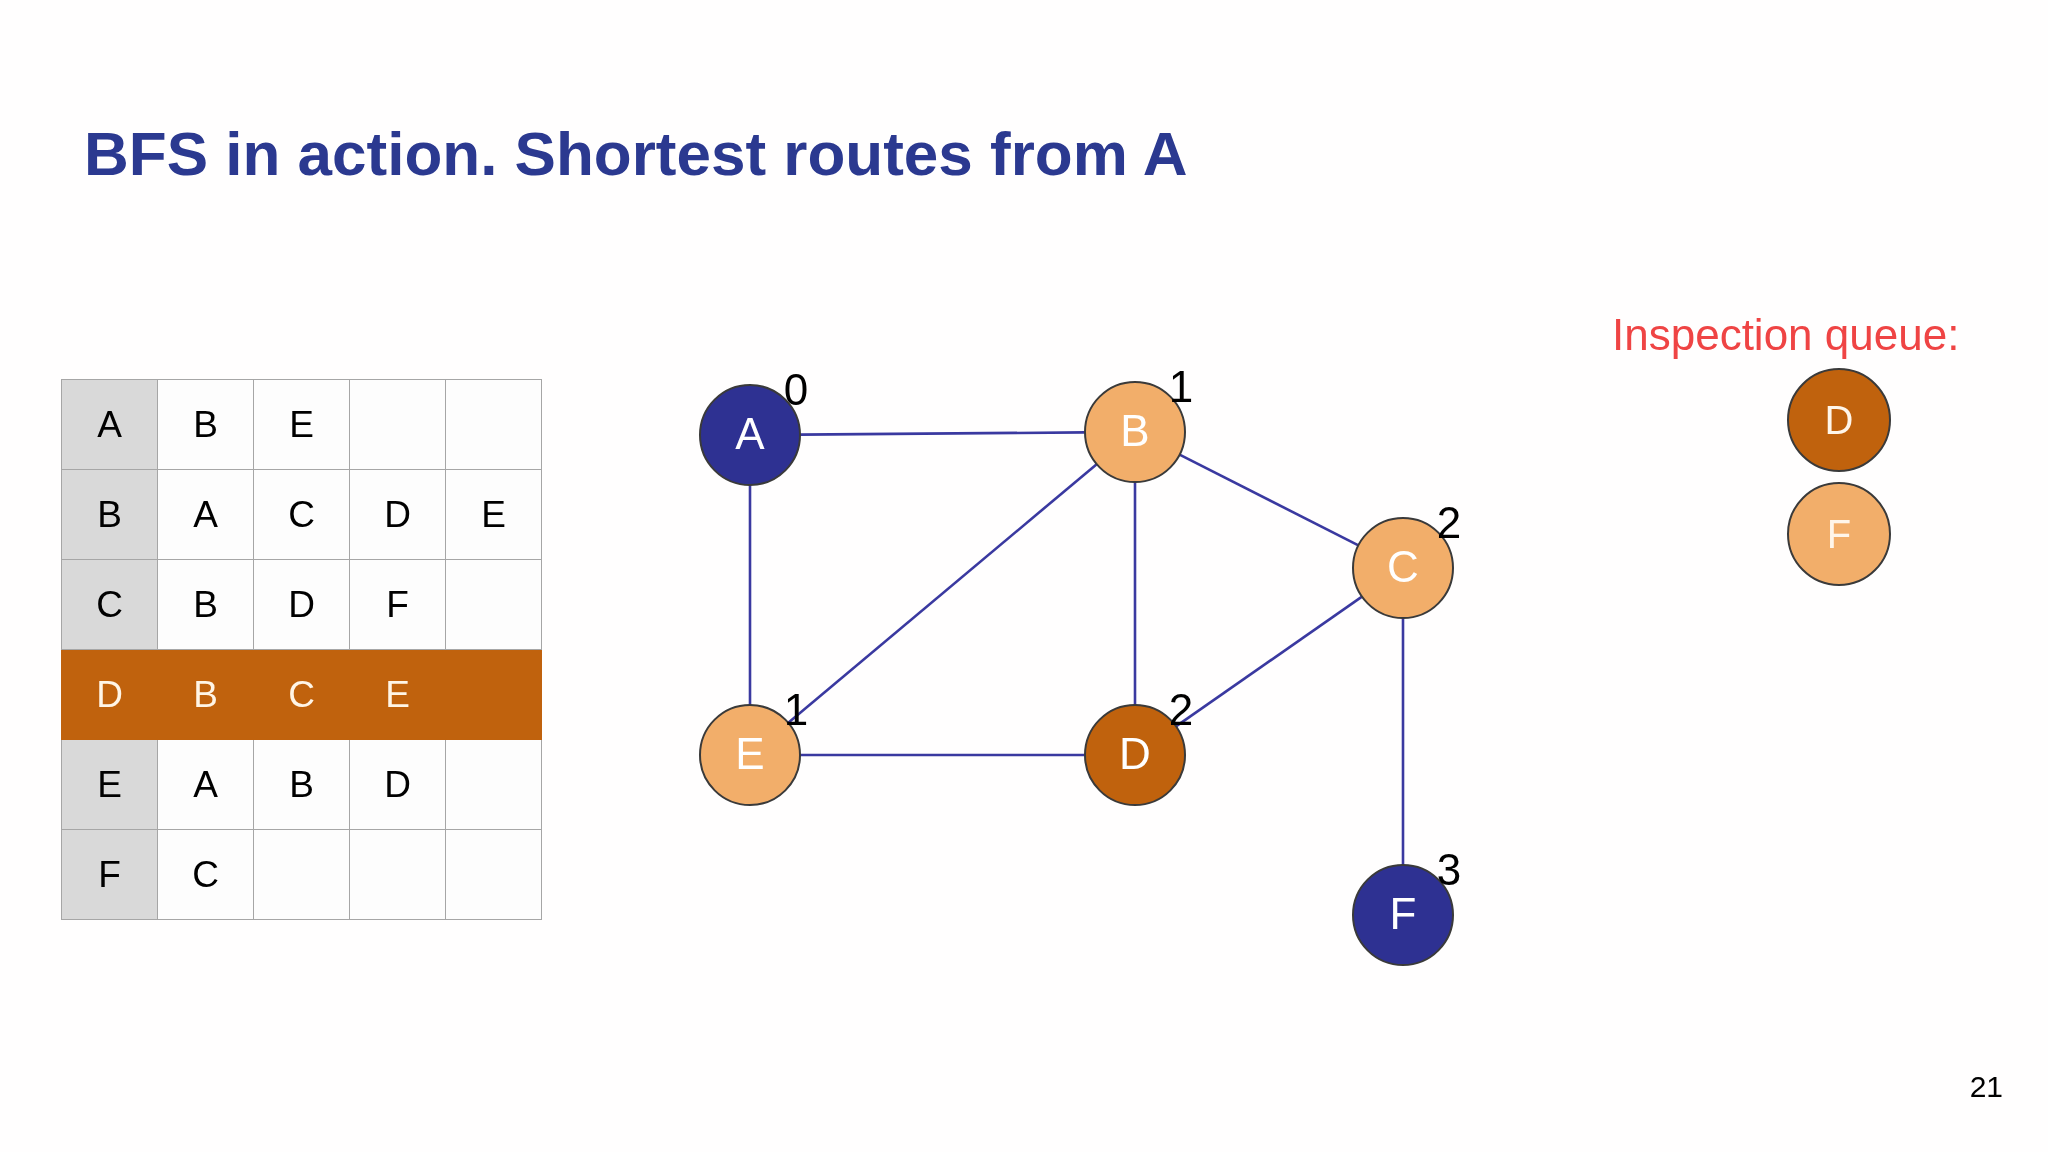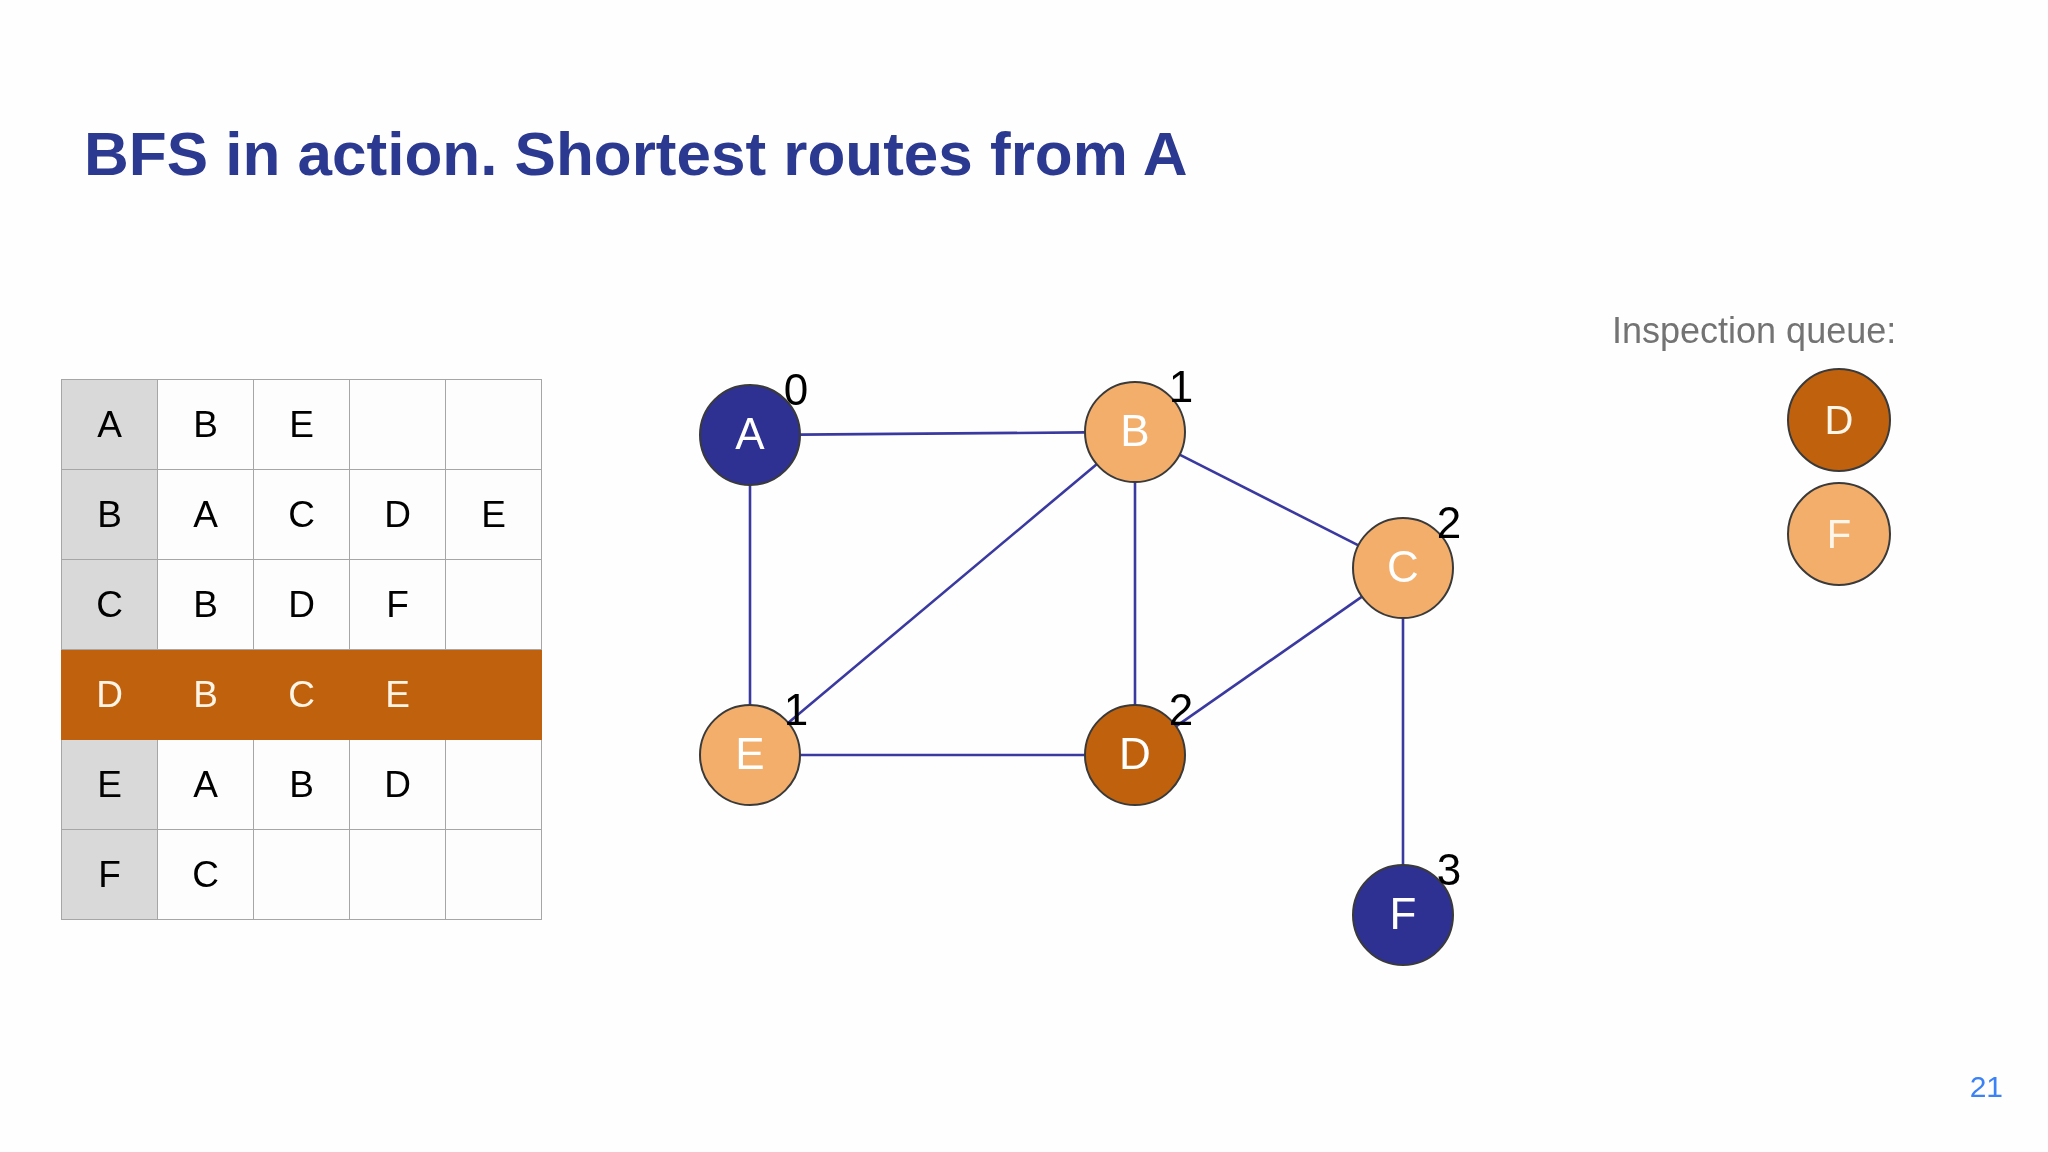--- a/index.html
+++ b/index.html
@@ -70,22 +70,22 @@
     fill:#000000;
     text-anchor:middle;
     dominant-baseline:middle;
   }
   .edge{stroke:#3A39A0;stroke-width:2.6;fill:none;}
 
   
   #queue-title{
     position:absolute;
     left:1612px; top:310px;
-    font-size:36px;
-    color:#737373;
+    font-size:44px;
+    color:#ef4444;
     white-space:nowrap;
   }
   #queue-items{
     position:absolute;
     left:1787px; top:368px;
     width:120px;
   }
   .queue-circle{
     width:104px;height:104px;
     border-radius:50%;
@@ -95,21 +95,21 @@
     font-size:40px;
     color:#FFF6EA;
     margin-bottom:10px;
   }
 
   
   #page-number{
     position:absolute;
     right:45px; bottom:48px;
     font-size:30px;
-    color:#3b82f6;
+    color:#000000;
   }
 </style>
 </head>
 <body>
 
 <div id="slide">
 
   <div id="title">BFS in action. Shortest routes from A</div>
 
   <table id="adj-table">

